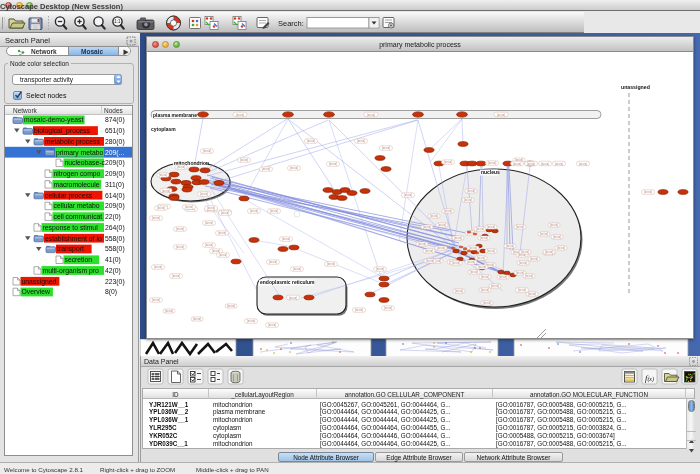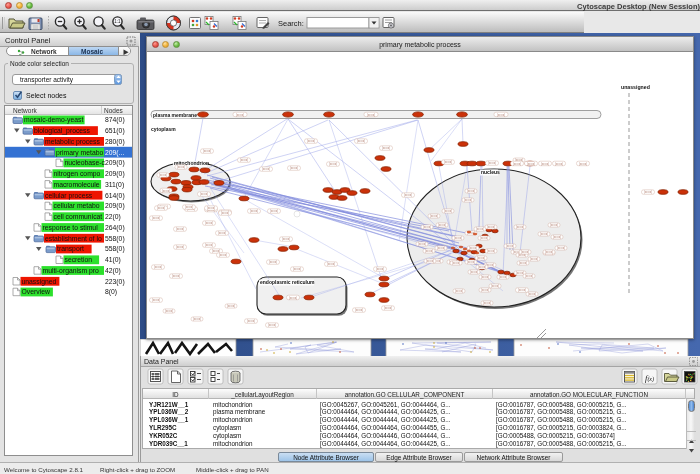--- a/index.html
+++ b/index.html
@@ -5,21 +5,21 @@
 html,body{width:700px;height:474px;overflow:hidden;}
 body{font-family:"Liberation Sans",sans-serif;position:relative;background:#e8e8e8;}
 .abs{position:absolute;}
 </style></head>
 <body>
 
 <div class="abs" style="left:0;top:0;width:700px;height:11px;background:linear-gradient(#efefef,#cdcdcd);border-bottom:1px solid #6e6e6e;">
 <div class="abs" style="left:5px;top:2px;width:7px;height:7px;border-radius:50%;background:radial-gradient(circle at 35% 30%,#ff9c93,#ec5b50 55%,#c93a30);border:0.5px solid #b04138;"></div>
 <div class="abs" style="left:15.5px;top:2px;width:7px;height:7px;border-radius:50%;background:radial-gradient(circle at 35% 30%,#ffe2a0,#f6b53c 55%,#d99a2b);border:0.5px solid #c09137;"></div>
 <div class="abs" style="left:26px;top:2px;width:7px;height:7px;border-radius:50%;background:radial-gradient(circle at 35% 30%,#c4f0a8,#66bd3e 55%,#4d9b2e);border:0.5px solid #5d9440;"></div>
-<div class="abs" style="left:0;top:1.5px;width:700px;text-align:right;font-size:7.5px;font-weight:bold;color:#3a3a3a;">Cytoscape Desktop (New Session)</div>
+<div class="abs" style="left:0;top:1.5px;width:700px;text-align:left;font-size:7.5px;font-weight:bold;color:#3a3a3a;">Cytoscape Desktop (New Session)</div>
 </div>
 
 <div class="abs" style="left:0;top:12px;width:584px;height:21px;background:linear-gradient(#fafafa,#bdbdbd);border-bottom:1px solid #808080;">
 <svg class="abs" style="left:0;top:0;" width="700" height="21" viewBox="0 12 700 21">
 <line x1="2.5" y1="17" x2="2.5" y2="29" stroke="#999" stroke-width="1"></line>
       <line x1="4.5" y1="17" x2="4.5" y2="29" stroke="#cfcfcf" stroke-width="1"></line>
 <g>
         <path d="M9 28 L9 19 L14 19 L15.5 21 L23 21 L23 28 Z" fill="#d6d69a" stroke="#55553a" stroke-width="1"></path>
 <path d="M10 28 L12.5 23 L25 23 L22.5 28 Z" fill="#c9c987" stroke="#55553a" stroke-width="1"></path>
       </g>
@@ -106,21 +106,21 @@
         <rect x="383" y="17.5" width="11" height="10" rx="1" fill="#fdfdfd" stroke="#555" stroke-width="0.9"></rect>
 <line x1="385" y1="20" x2="392" y2="20" stroke="#888" stroke-width="0.8"></line>
 <line x1="385" y1="22.5" x2="392" y2="22.5" stroke="#888" stroke-width="0.8"></line>
 <circle cx="391" cy="25.5" r="2.6" fill="#cfcfd6" stroke="#555" stroke-width="0.7"></circle>
 <circle cx="391" cy="25.5" r="1" fill="#666"></circle>
       </g>
 </svg>
   </div>
 <div class="abs" style="left:0;top:33px;width:139px;height:429px;background:#e3e3e3;border-right:1px solid #9a9a9a;">
 <div class="abs" style="left:0;top:0;width:139px;height:14px;background:linear-gradient(#f2f2f2,#cfcfcf);border-bottom:1px solid #9f9f9f;">
-<div class="abs" style="left:5px;top:3px;font-size:7.5px;color:#222;">Control Panel</div>
+<div class="abs" style="left:5px;top:3px;font-size:7.5px;color:#222;">Search Panel</div>
 <svg class="abs" style="left:126px;top:2.5px;" width="10" height="10">
         <rect x="1" y="1" width="8" height="8" fill="none" stroke="#777" stroke-width="1" stroke-dasharray="1.5,1"></rect>
         <circle cx="5" cy="5" r="1.5" fill="#999"></circle>
       </svg>
 </div>
 <div class="abs" style="left:6px;top:13px;width:125px;height:10px;background:#fff;border:1px solid #8e8e8e;border-radius:5px;overflow:hidden;">
 <div class="abs" style="left:0;top:0;width:61px;height:10px;"></div>
 <div class="abs" style="left:61px;top:0;width:50px;height:10px;background:linear-gradient(#bcd6f2,#7fb0e4);border-left:1px solid #8e8e8e;"></div>
 <div class="abs" style="left:111px;top:0;width:14px;height:10px;border-left:1px solid #8e8e8e;background:linear-gradient(#fdfdfd,#e2e2e2);"></div>
 <div class="abs" style="left:24px;top:1px;font-size:6.5px;font-weight:bold;color:#333;">Network</div>

